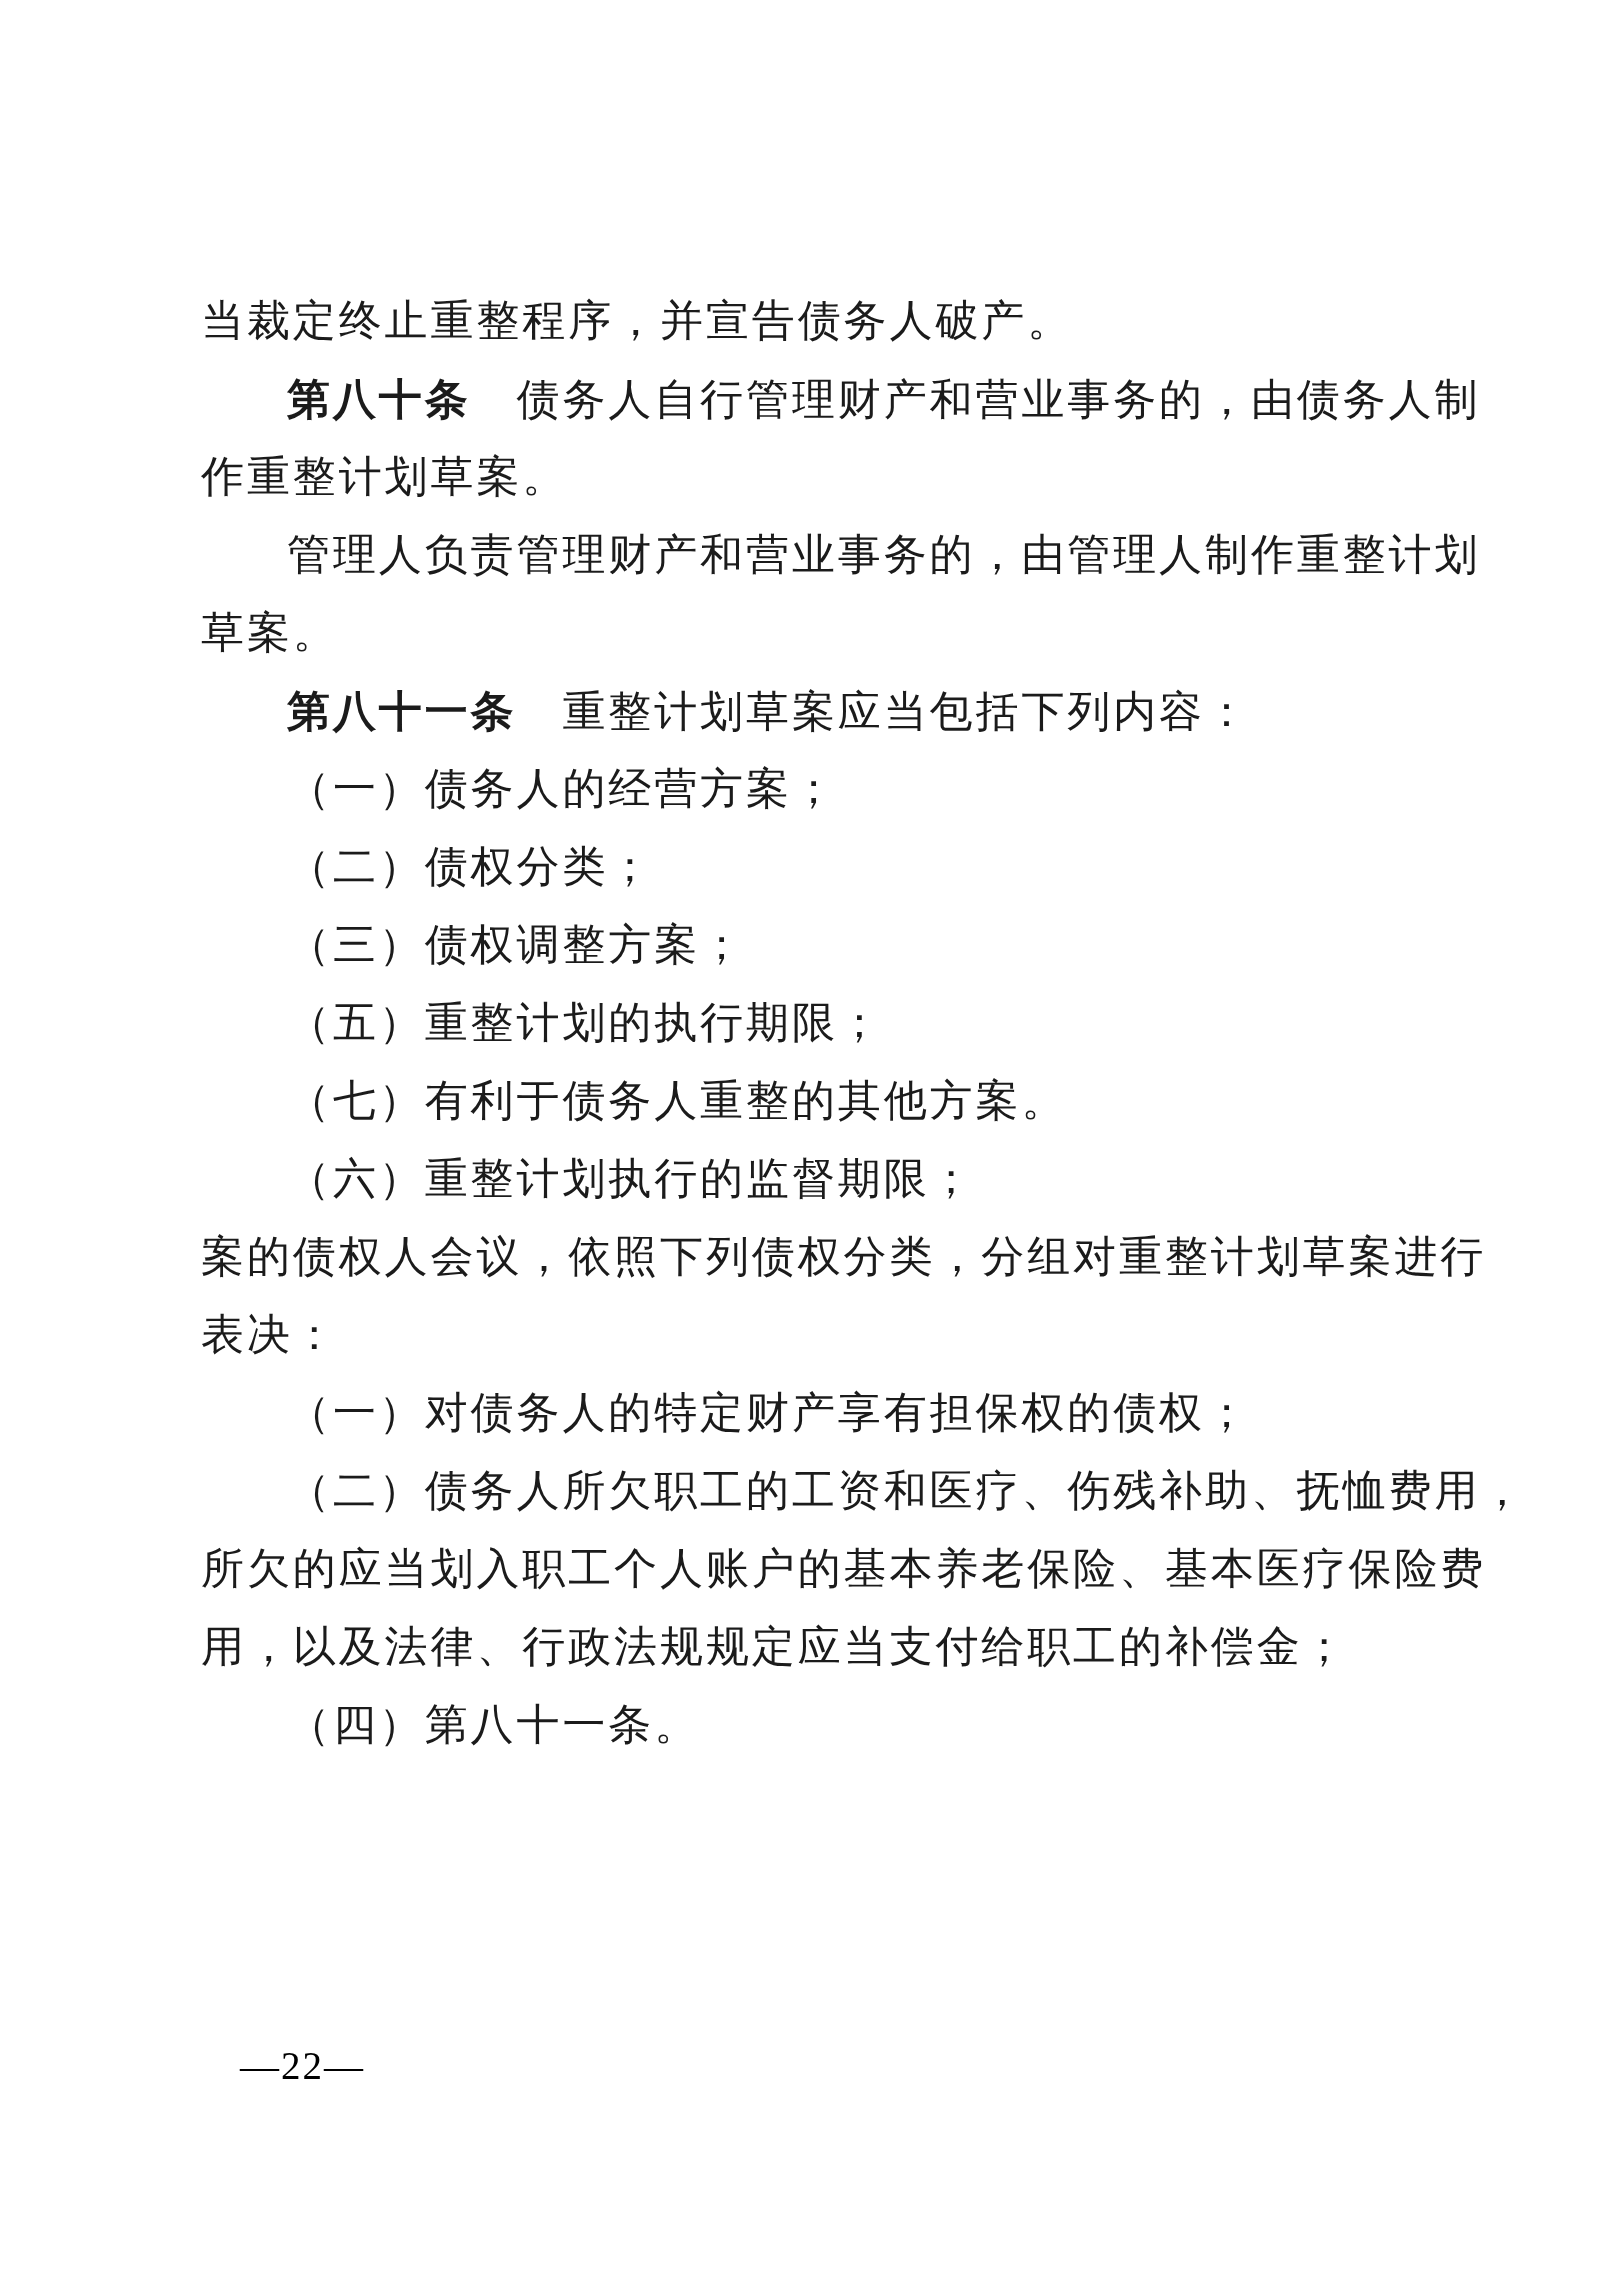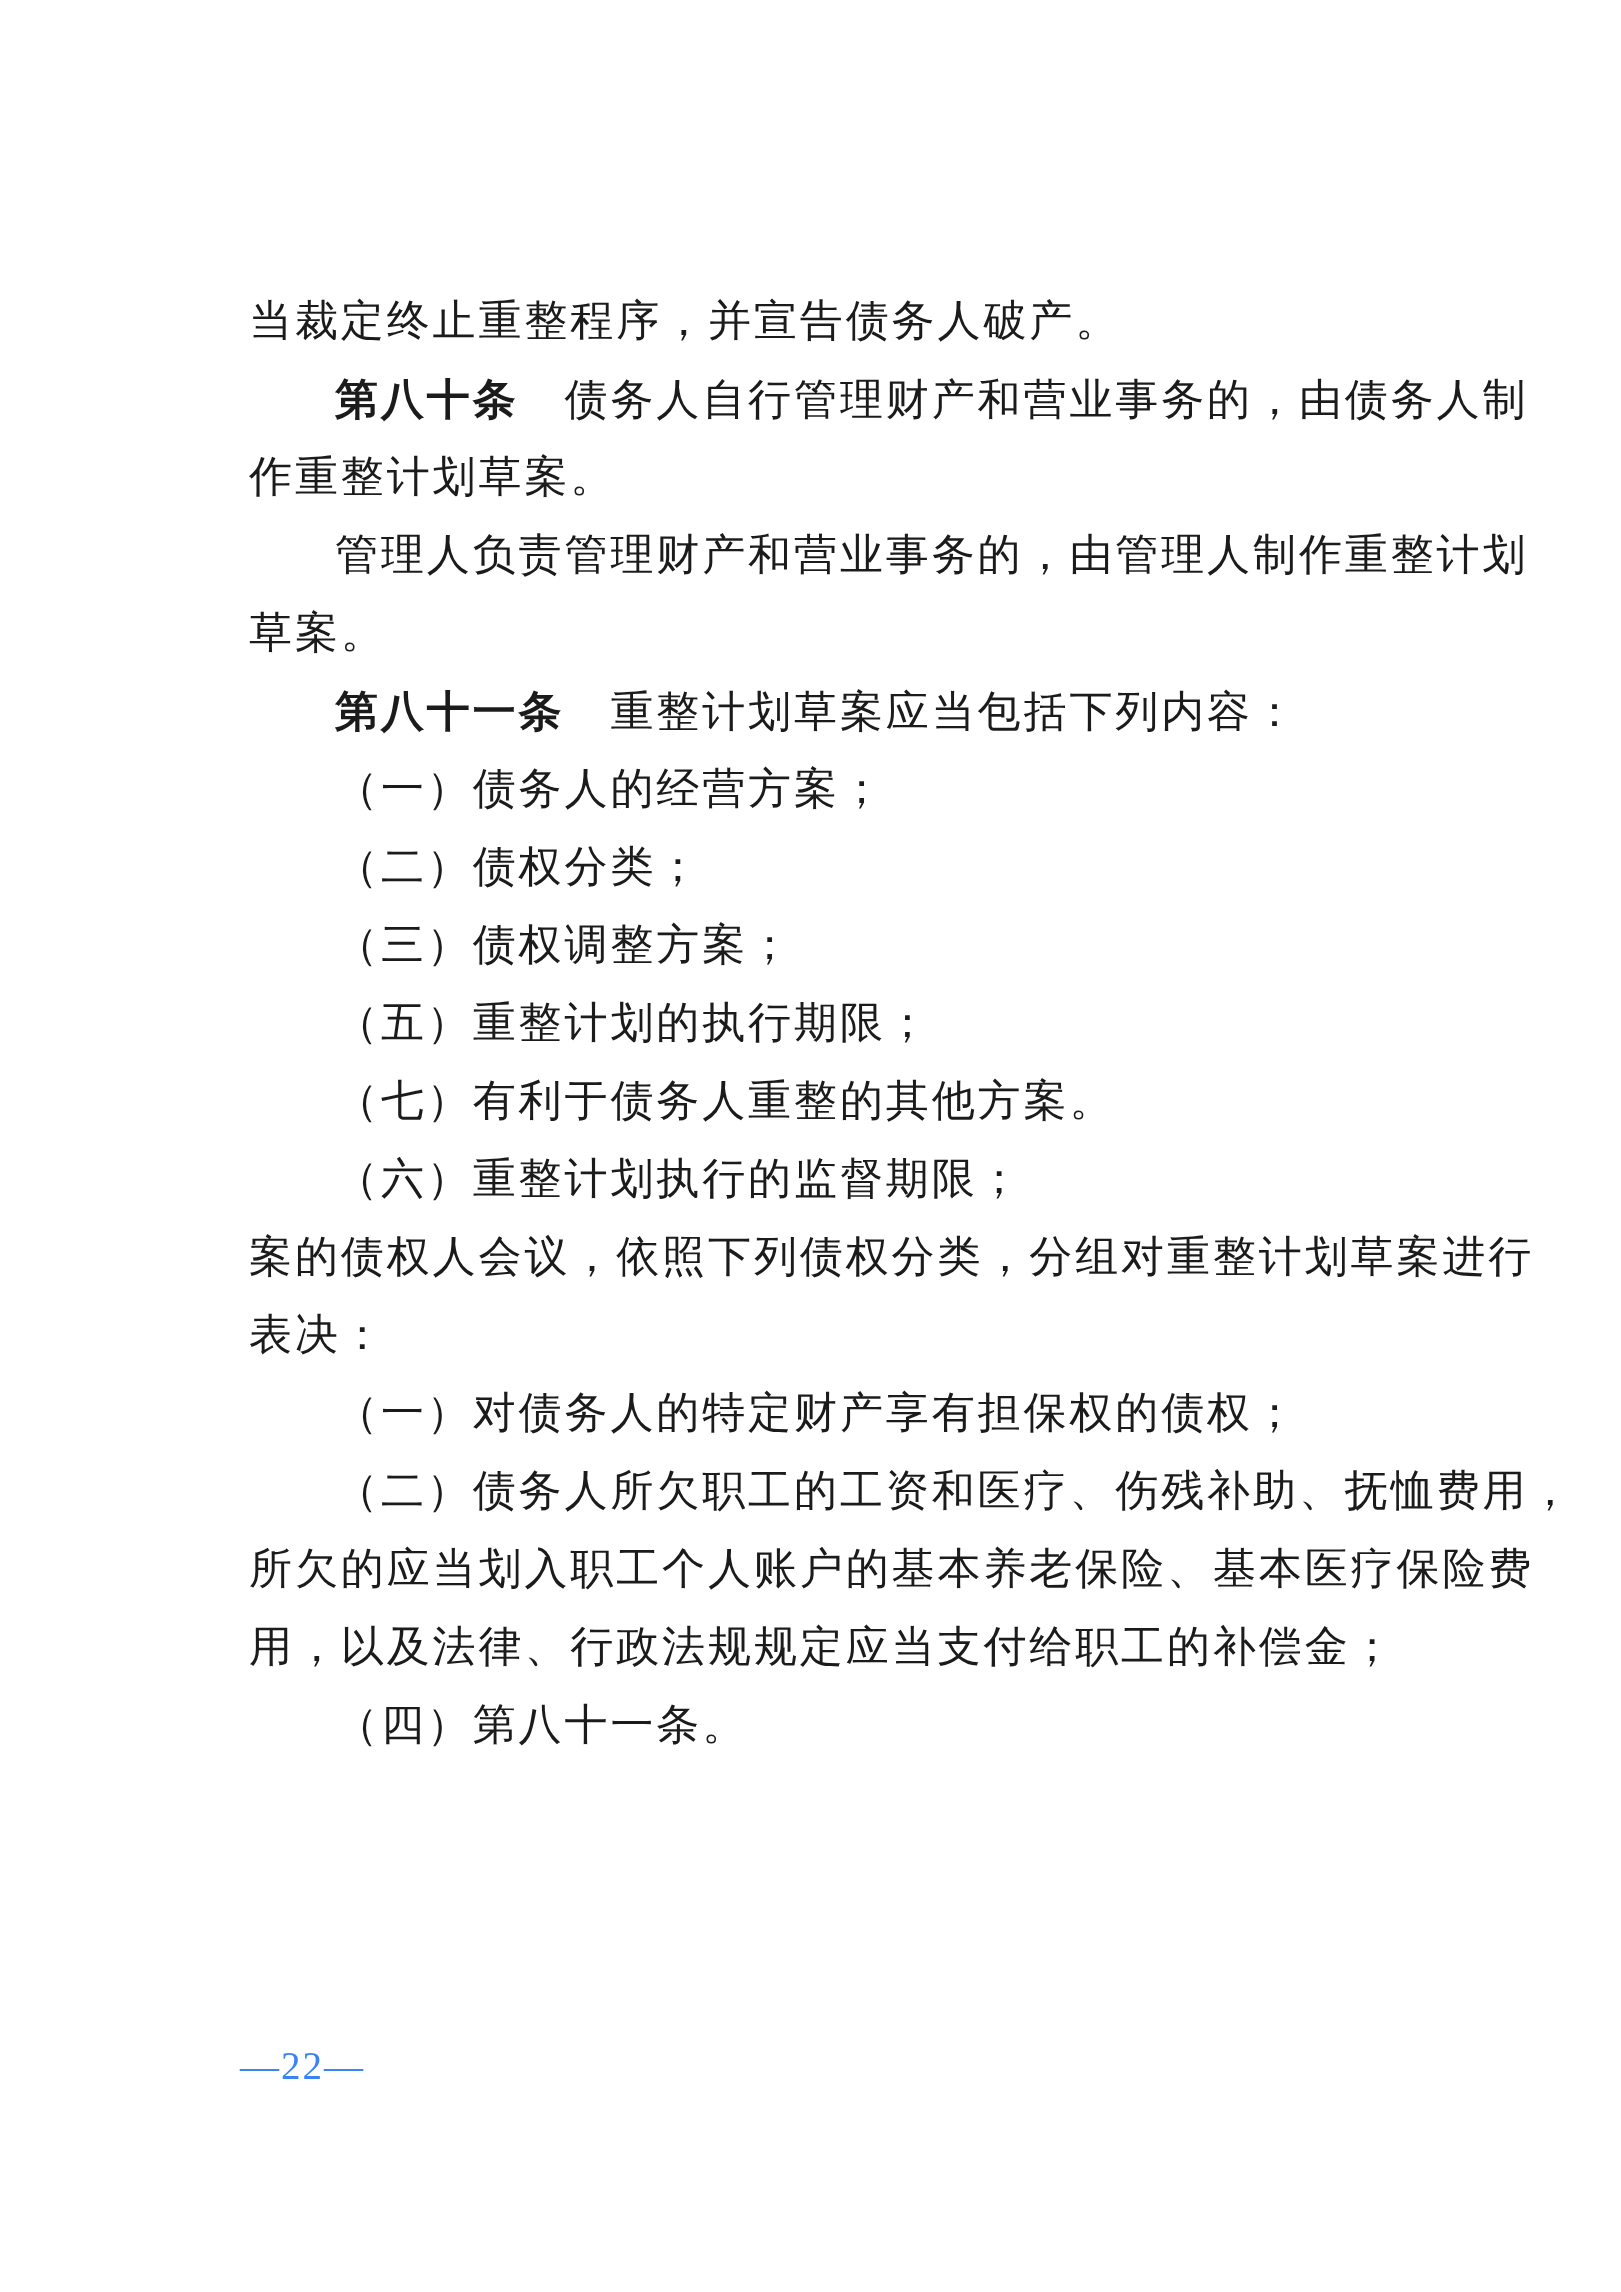--- a/index.html
+++ b/index.html
@@ -21,39 +21,38 @@
     left: 201px;
     top: 282px;
     width: 1245px;
   }
   .line {
     height: 78px;
     line-height: 78px;
     font-size: 43px;
     letter-spacing: 2.9px;
     white-space: nowrap;
-    margin-left: 48px;
   }
   .line.indent {
     padding-left: 86px;
   }
   .article-no {
     font-weight: 700;
     font-family: Liberation Sans, sans-serif;
     text-align: right;
   }
   .footer {
     position: absolute;
     left: 240px;
     top: 2042px;
     font-size: 39px;
     line-height: 47px;
     letter-spacing: 2px;
     font-family: "Liberation Serif", "DejaVu Serif", serif;
-    color: #3b82f6;
+    color: #000000;
   }
 </style>
 </head>
 <body>
 
 <div class="page">
   <div class="body-text" id="doc-body">
       <div class="line"><span>当裁定终止重整程序，并宣告债务人破产。</span></div>
       <div class="line indent"><span class="article-no">第八十条</span><span>　债务人自行管理财产和营业事务的，由债务人制</span></div>
       <div class="line"><span>作重整计划草案。</span></div>

